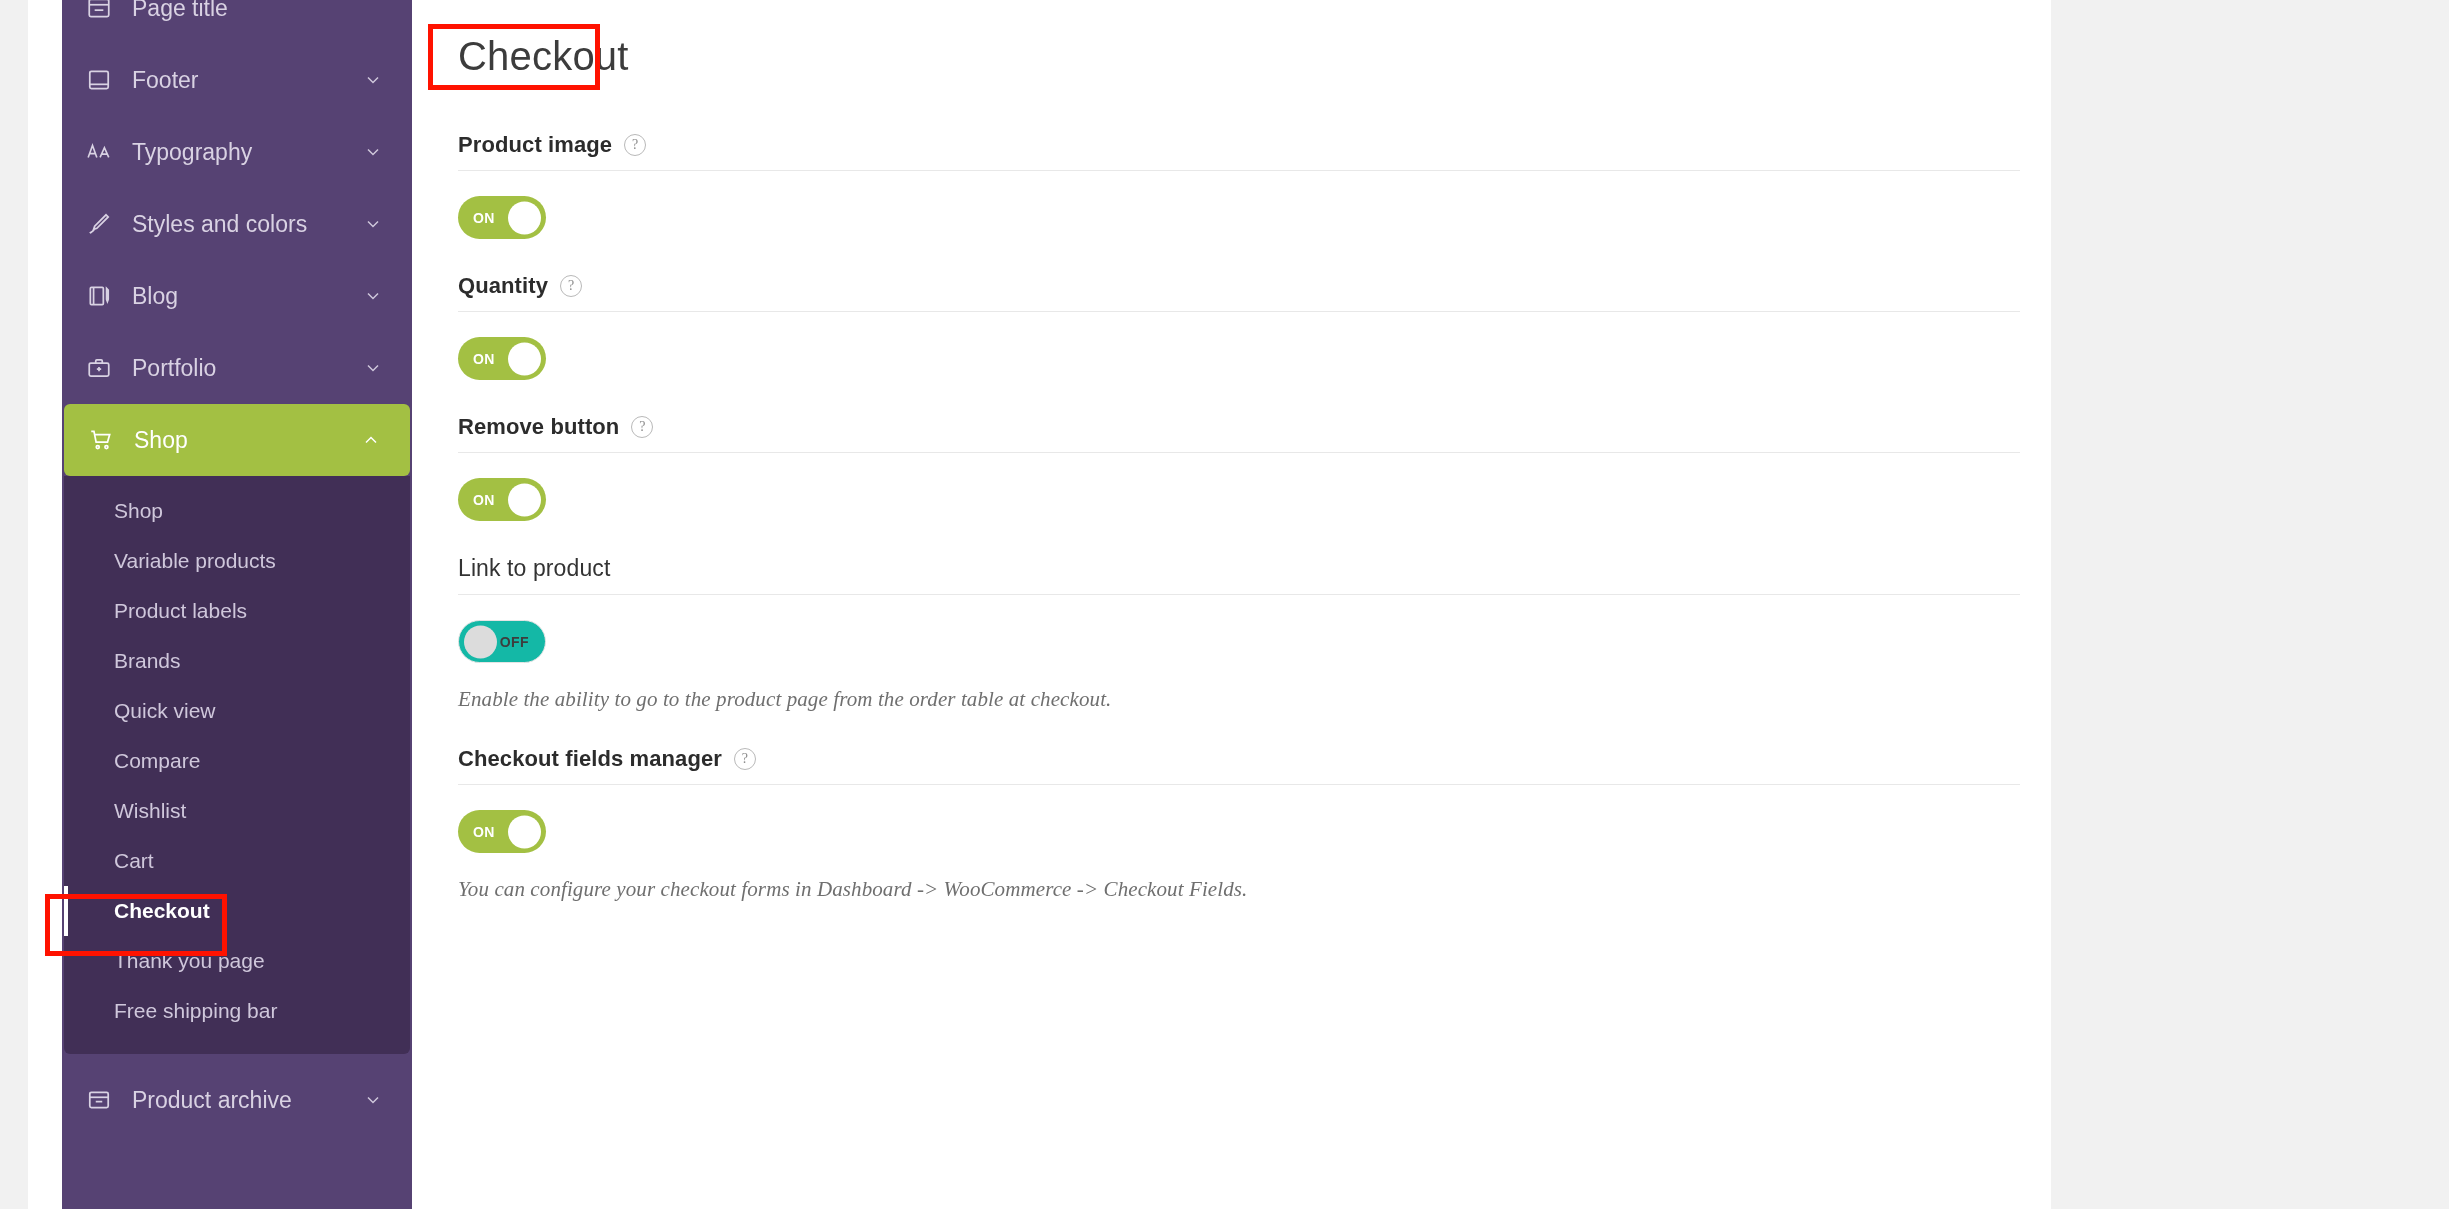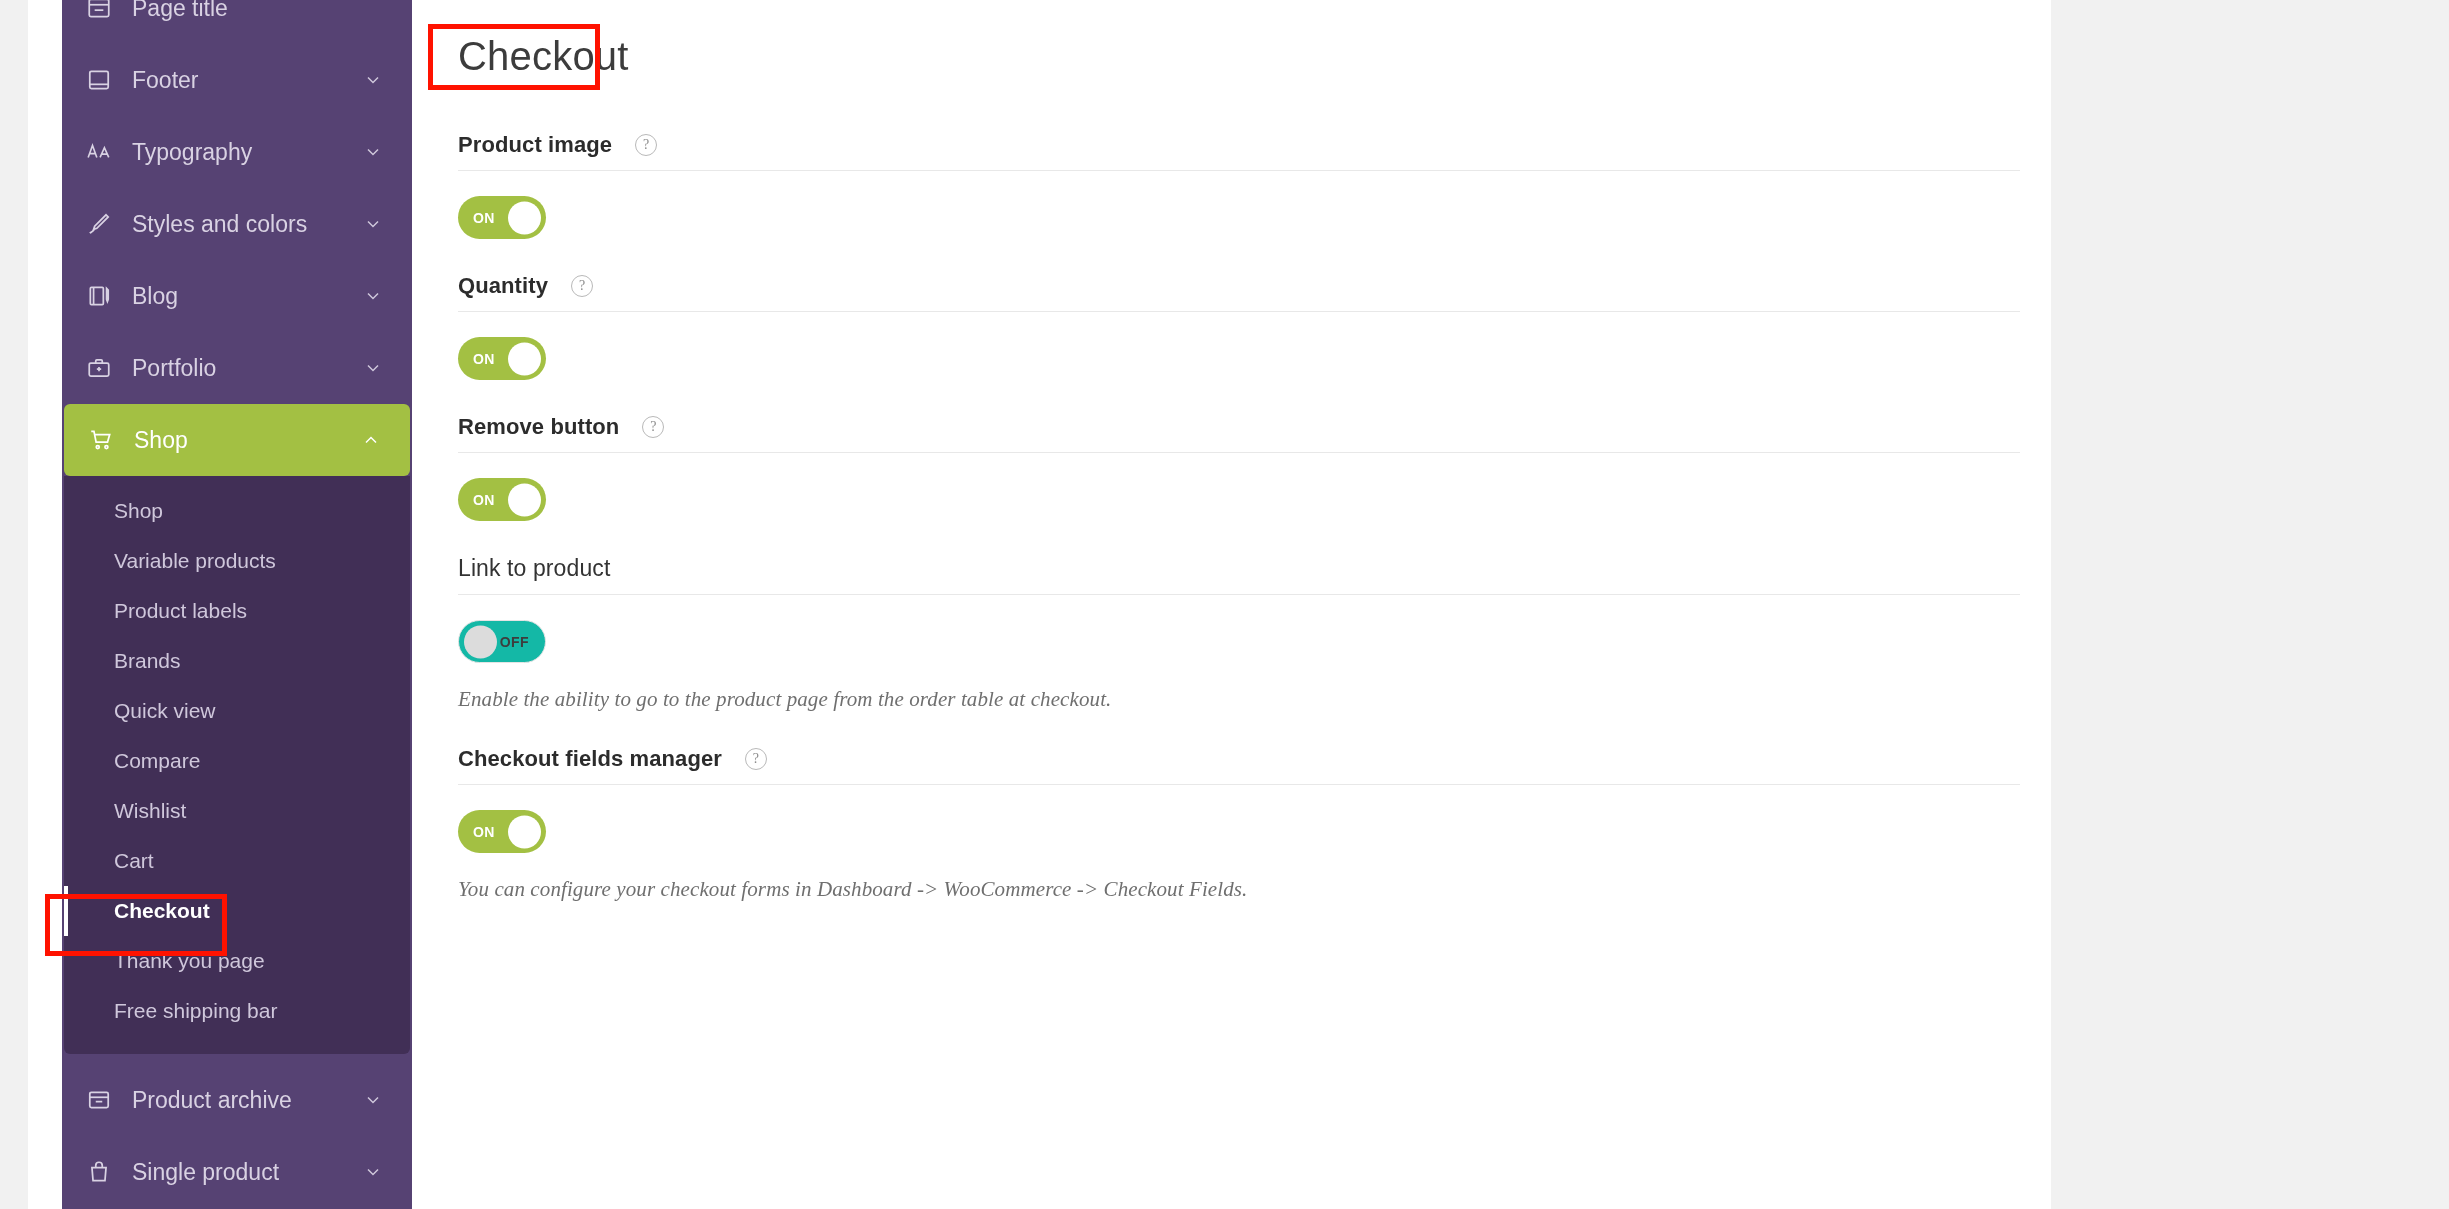--- a/index.html
+++ b/index.html
@@ -146,21 +146,21 @@
     line-height: 1.15;
     letter-spacing: 0.2px;
   }
 
   .field-group { margin-top: 34px; }
   .field-group.first { margin-top: 53px; }
 
   .field-head {
     display: flex;
     align-items: center;
-    gap: 23px;
+    gap: 12px;
     padding-bottom: 12px;
     border-bottom: 1px solid #e8e8e8;
     width: 1562px;
   }
   .field-label {
     font-size: 22px;
     font-weight: bold;
     color: #2c2c2c;
     letter-spacing: 0.1px;
   }
@@ -388,34 +388,20 @@
         </svg>
       </span>
       <span class="nav-label">Product archive</span>
       <span class="chev">
         <svg width="20" height="20" viewBox="0 0 24 24" fill="none" stroke="#cfc7db" stroke-width="1.8">
             <polyline points="6 9 12 15 18 9"></polyline>
           </svg>
       </span>
     </div>
 
-    <div class="nav-item">
-      <span class="nav-icon">
-        <svg width="26" height="26" viewBox="0 0 24 24" fill="none" stroke="#d9d2e3" stroke-width="1.6">
-          <path d="M5.5 8 H18.5 L17.5 20 H6.5 Z"></path>
-          <path d="M9 8 V6 a3 3 0 0 1 6 0 V8"></path>
-        </svg>
-      </span>
-      <span class="nav-label">Single product</span>
-      <span class="chev">
-        <svg width="20" height="20" viewBox="0 0 24 24" fill="none" stroke="#cfc7db" stroke-width="1.8">
-            <polyline points="6 9 12 15 18 9"></polyline>
-          </svg>
-      </span>
-    </div>
   </div>
 
   <div class="content">
 
     <div class="page-title">Checkout</div>
 
     <div class="field-group first">
       <div class="field-head">
         <span class="field-label">Product image</span>
         <span class="help-icon">?</span>

